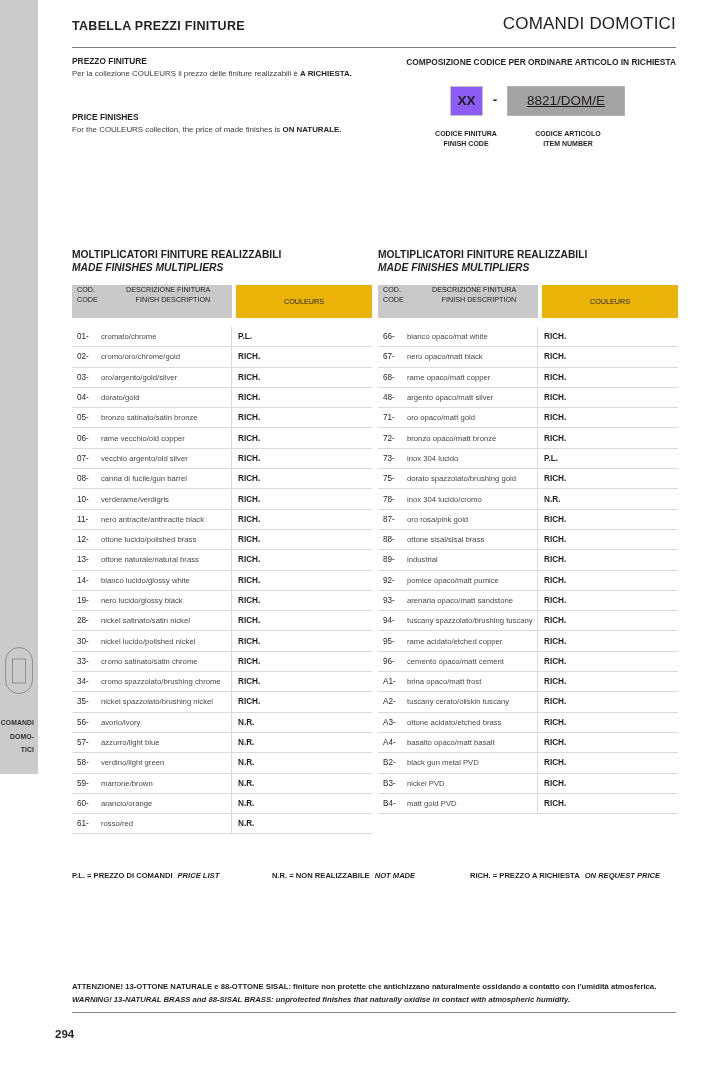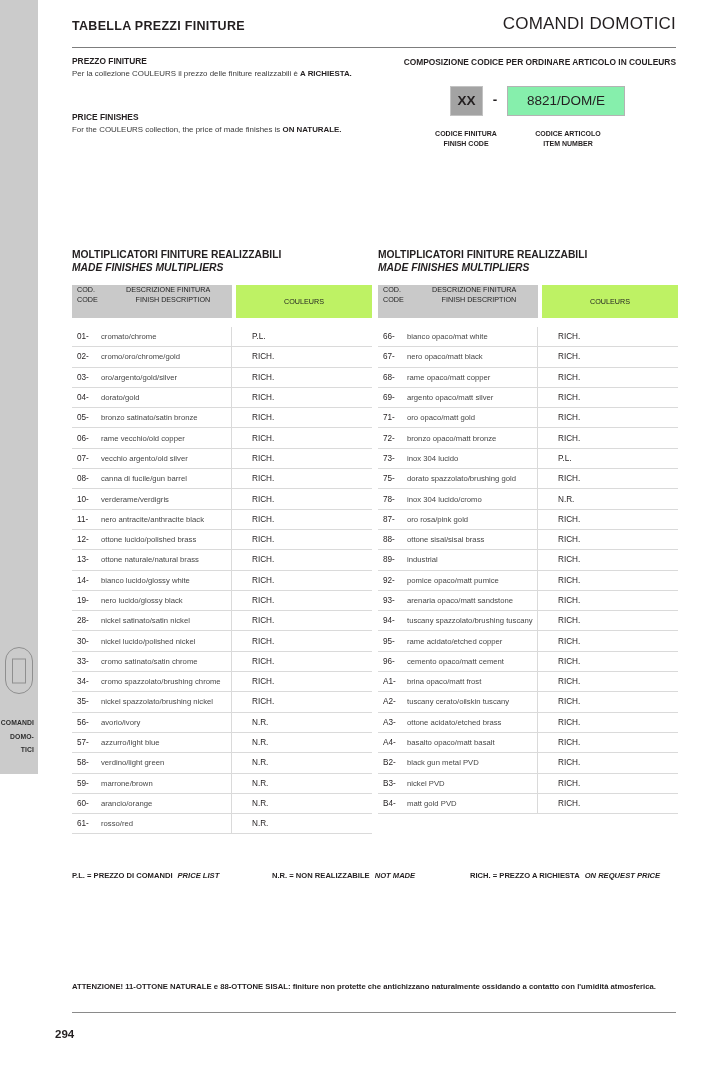--- a/index.html
+++ b/index.html
@@ -23,42 +23,42 @@
   .hrule.top { top:47px; }
   .hrule.bottom { top:1012px; background:#8a8a8a; }
   
   .intro-h { position:absolute; left:72px; font-size:8.4px; font-weight:700; }
   .intro-b { position:absolute; left:72px; width:330px; font-size:7.9px; color:#3a3a3a; }
   .intro-b b { color:#231f20; }
   
   .comp-heading { position:absolute; top:57px; left:320px; width:356px; text-align:right;
     font-size:8.4px; font-weight:700; }
   .codebox { position:absolute; top:86px; height:30px; text-align:center; line-height:28px; font-size:13.5px; }
-  .box-xx   { left:450px; width:33px;  border:1px solid #c2c2c2; background:#a3a3a3; font-weight:700; }
+  .box-xx   { left:450px; width:33px;  border:1px solid #c2c2c2; background:#8b5cf6; font-weight:700; }
   .box-dash { left:485px; width:20px;  font-weight:700; }
-  .box-item { left:507px; width:118px; border:1px solid #b3b3b3; background:#86efac; font-weight:400; }
+  .box-item { left:507px; width:118px; border:1px solid #b3b3b3; background:#a3a3a3; font-weight:400;text-decoration:underline; }
   .codelbl { position:absolute; top:129px; width:126px; text-align:center;
     font-size:7px; font-weight:700; line-height:10px; }
   .lbl-finish { left:403px; } .lbl-item { left:505px; }
   
   .ftable { position:absolute; top:248px; width:300px; height:590px; }
   .ftable.left { left:72px; } .ftable.right { left:378px; }
   .t-title { position:absolute; top:0; left:0; font-size:10.3px; font-weight:700; line-height:13px; }
   .t-title .en { font-style:italic; }
   .t-head { position:absolute; top:37px; left:0; width:300px; height:33px; display:flex; }
   .t-head .h1 { width:160px; background:#c9c9c9; display:flex; padding-top:0;gap:20px; }
-  .t-head .h2 { width:136px; margin-left:4px; background:#bef264; text-align:center; padding-top:12px; }
+  .t-head .h2 { width:136px; margin-left:4px; background:#eab308; text-align:center; padding-top:12px; }
   .t-head .hc { width:31px; padding-left:5px; }
   .t-head .hd { padding-left:3px;text-align:right; }
   .t-head span, .t-head div { font-size:7.2px; line-height:9.6px; color:#1f1f1f; }
   .t-rows { position:absolute; top:79px; left:0; width:300px; }
   .trow { display:flex; align-items:stretch; height:20.3px; border-bottom:1px solid #dadada; }
   .c-code { width:29px; padding-left:5px; font-weight:400; font-size:8.2px; display:flex; align-items:center; }
   .c-desc { width:130px; font-size:7.7px; color:#474747; display:flex; align-items:center; white-space:nowrap; }
-  .c-val  { flex:1; padding-left:20px; font-weight:400; font-size:8.2px;
+  .c-val  { flex:1; padding-left:6px; font-weight:700; font-size:8.2px;
     border-left:1px solid #dadada; display:flex; align-items:center; }
   
   .legend-item { position:absolute; top:871px; font-size:7.6px; font-weight:700; white-space:nowrap; }
   .legend-item .en { font-style:italic; margin-left:5px; }
   .li-1 { left:72px; } .li-2 { left:272px; } .li-3 { left:470px; }
   
   .warn { position:absolute; left:72px; top:981px; width:604px; font-size:7.7px;
     font-weight:700; line-height:12.5px; }
   .warn .en { font-style:italic; }
   
@@ -80,21 +80,21 @@
 
 <div class="title-left">TABELLA PREZZI FINITURE</div>
 <div class="title-right">COMANDI DOMOTICI</div>
 <div class="hrule top"></div>
 
 <div class="intro-h" style="top:56px">PREZZO FINITURE</div>
 <div class="intro-b" style="top:69px"><span>Per la collezione COULEURS il prezzo delle finiture realizzabili è </span><b>A RICHIESTA.</b></div>
 <div class="intro-h" style="top:112px">PRICE FINISHES</div>
 <div class="intro-b" style="top:125px"><span>For the COULEURS collection, the price of made finishes is </span><b>ON NATURALE.</b></div>
 
-<div class="comp-heading">COMPOSIZIONE CODICE PER ORDINARE ARTICOLO IN COULEURS</div>
+<div class="comp-heading">COMPOSIZIONE CODICE PER ORDINARE ARTICOLO IN RICHIESTA</div>
 <div class="codebox box-xx">XX</div>
 <div class="codebox box-dash">-</div>
 <div class="codebox box-item">8821/DOM/E</div>
 <div class="codelbl lbl-finish">
   <div>CODICE FINITURA</div>
   <div>FINISH CODE</div>
 </div>
 <div class="codelbl lbl-item">
   <div>CODICE ARTICOLO</div>
   <div>ITEM NUMBER</div>
@@ -275,21 +275,21 @@
         <span class="c-code">67-</span>
         <span class="c-desc">nero opaco/matt black</span>
         <span class="c-val">RICH.</span>
       </div>
       <div class="trow">
         <span class="c-code">68-</span>
         <span class="c-desc">rame opaco/matt copper</span>
         <span class="c-val">RICH.</span>
       </div>
       <div class="trow">
-        <span class="c-code">69-</span>
+        <span class="c-code">48-</span>
         <span class="c-desc">argento opaco/matt silver</span>
         <span class="c-val">RICH.</span>
       </div>
       <div class="trow">
         <span class="c-code">71-</span>
         <span class="c-desc">oro opaco/matt gold</span>
         <span class="c-val">RICH.</span>
       </div>
       <div class="trow">
         <span class="c-code">72-</span>
@@ -387,17 +387,18 @@
         <span class="c-val">RICH.</span>
       </div>
     </div>
 </div>
 
 <div class="legend-item li-1"><span>P.L. = PREZZO DI COMANDI</span><span class="en">PRICE LIST</span></div>
 <div class="legend-item li-2"><span>N.R. = NON REALIZZABILE</span><span class="en">NOT MADE</span></div>
 <div class="legend-item li-3"><span>RICH. = PREZZO A RICHIESTA</span><span class="en">ON REQUEST PRICE</span></div>
 
 <div class="warn">
-  <div>ATTENZIONE! 11-OTTONE NATURALE e 88-OTTONE SISAL: finiture non protette che antichizzano naturalmente ossidando a contatto con l'umidità atmosferica.</div>
+  <div>ATTENZIONE! 13-OTTONE NATURALE e 88-OTTONE SISAL: finiture non protette che antichizzano naturalmente ossidando a contatto con l'umidità atmosferica.</div>
+  <div class="en">WARNING! 13-NATURAL BRASS and 88-SISAL BRASS: unprotected finishes that naturally oxidise in contact with atmospheric humidity.</div>
 </div>
 <div class="hrule bottom"></div>
 
 <div class="pagenum">294</div>
 
 </body></html>

